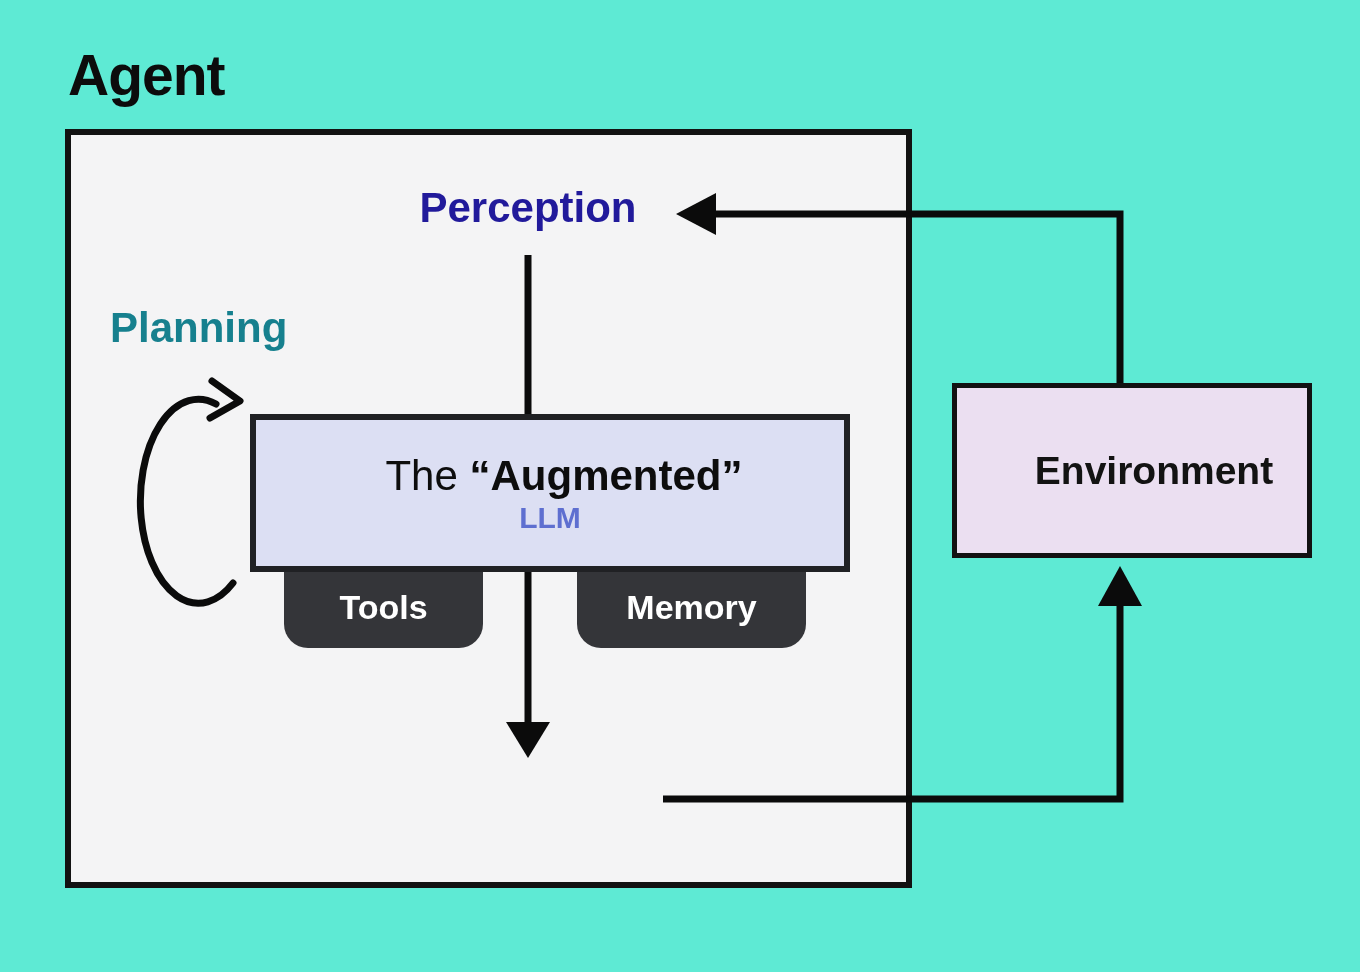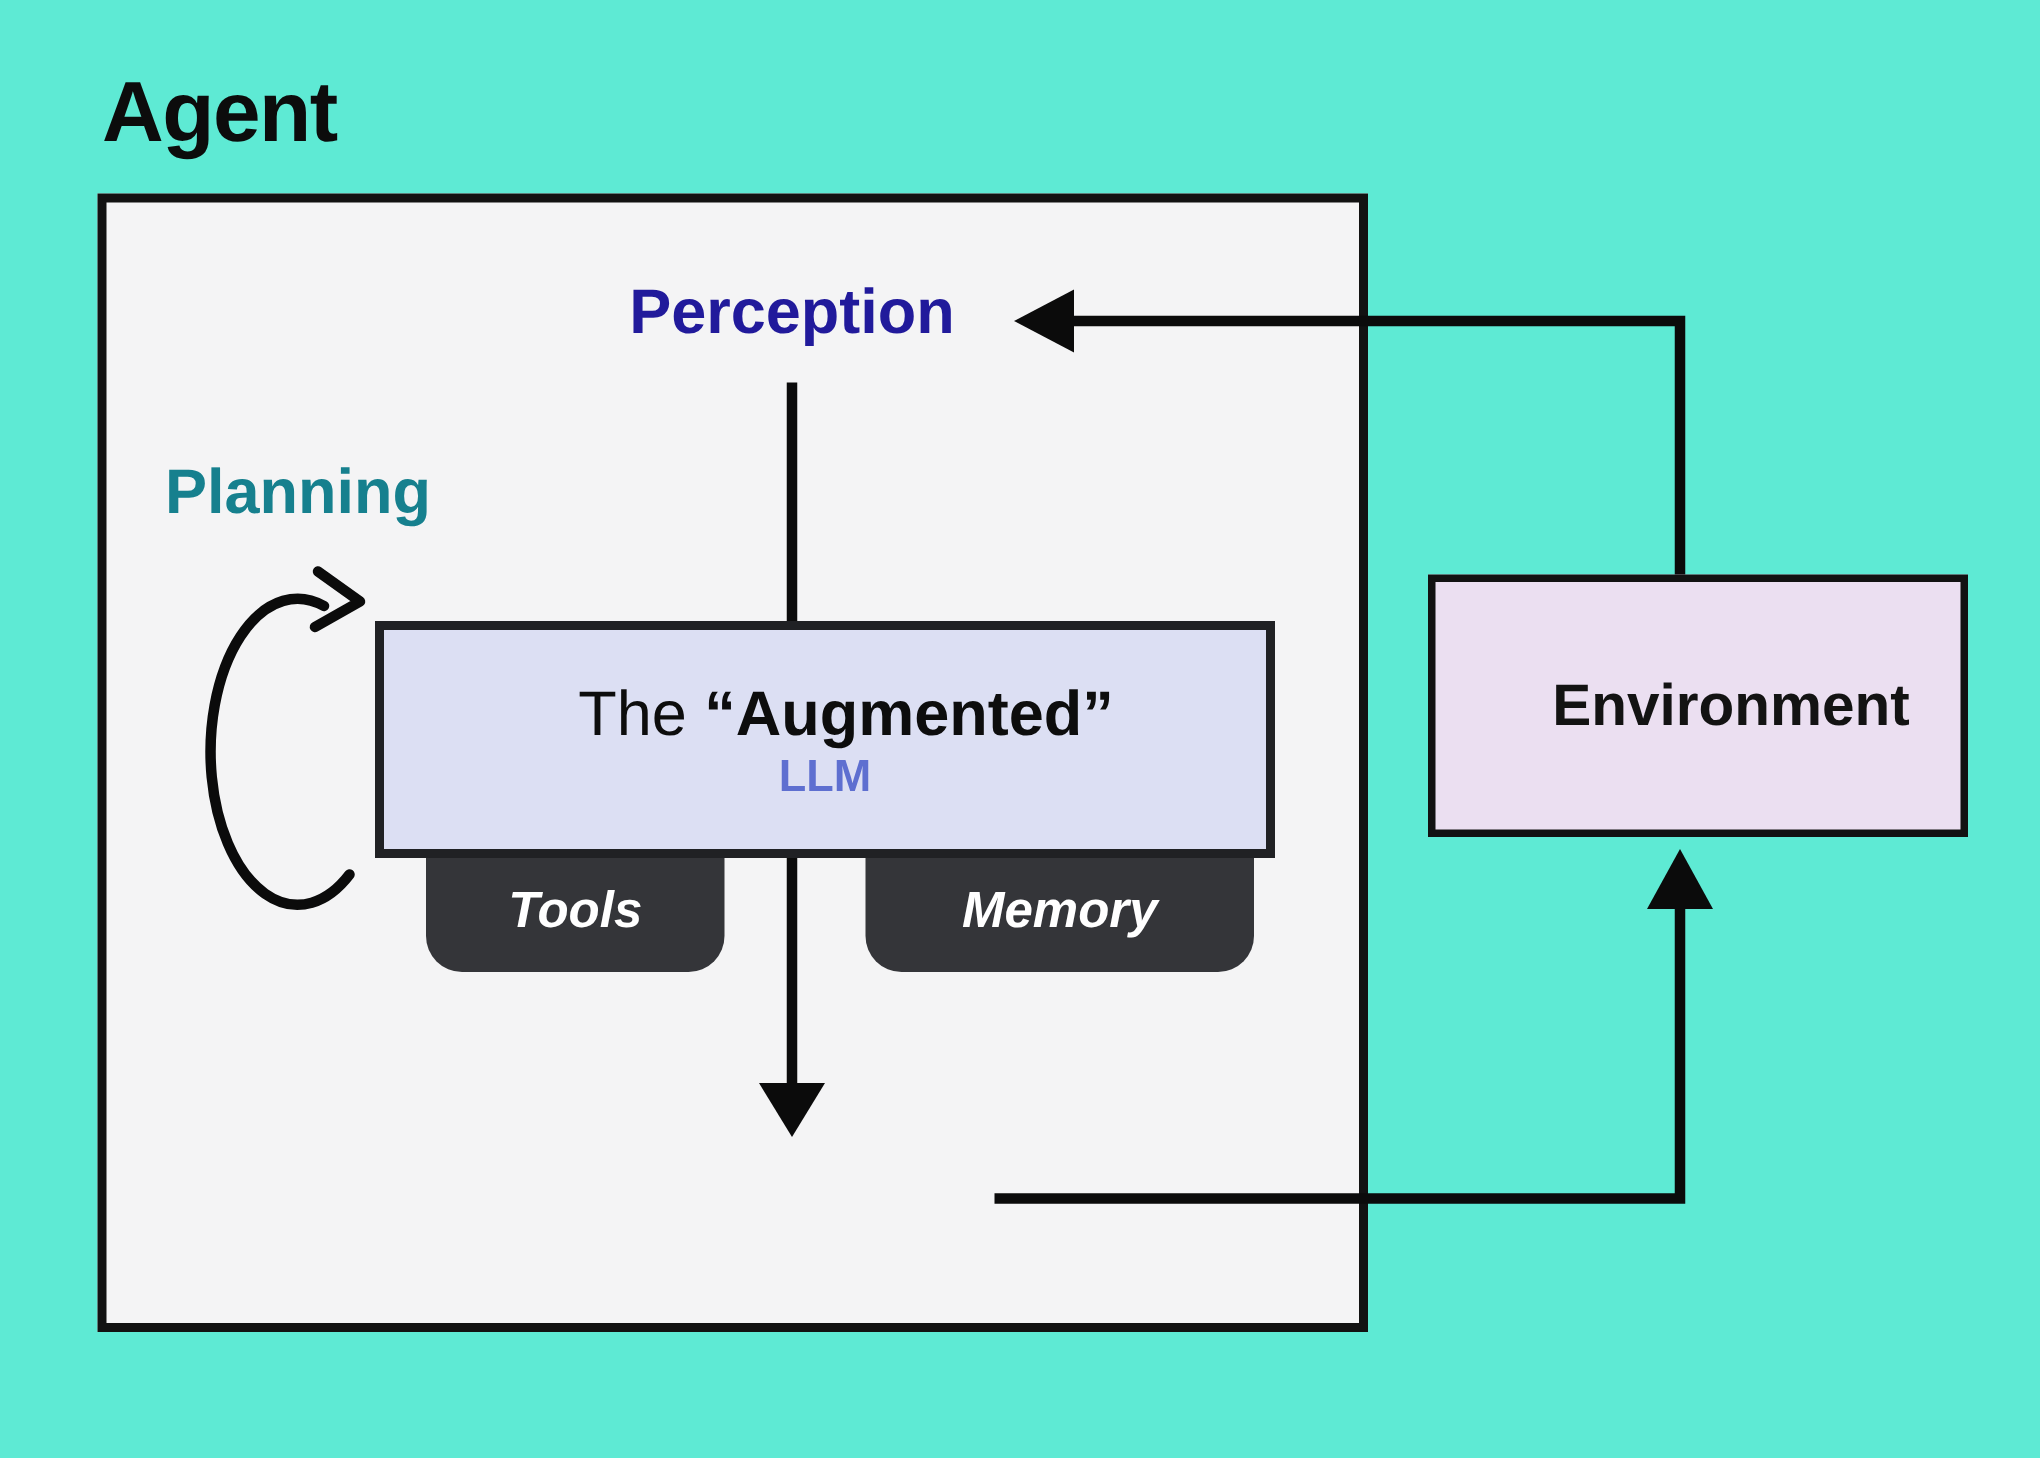--- a/index.html
+++ b/index.html
@@ -76,24 +76,23 @@
     box-sizing: border-box;
     background: var(--tab_fill, #343539);
     border-radius: 0 0 24px 24px;
     color: #ffffff;
     font-weight: 700;
     font-size: 34px;
     display: flex;
     align-items: center;
     justify-content: center;
     z-index: 3;
-    font-style: italic;
   }
   .tab.tools { left: 284px; width: 199px; }
-  .tab.memory { left: 577px; width: 259px; }
+  .tab.memory { left: 577px; width: 229px; }
   .llm-box {
     position: absolute;
     left: 250px;
     top: 414px;
     width: 600px;
     height: 158px;
     box-sizing: border-box;
     background: var(--llm_fill, #dcdff3);
     border: 6px solid #202124;
     display: flex;

